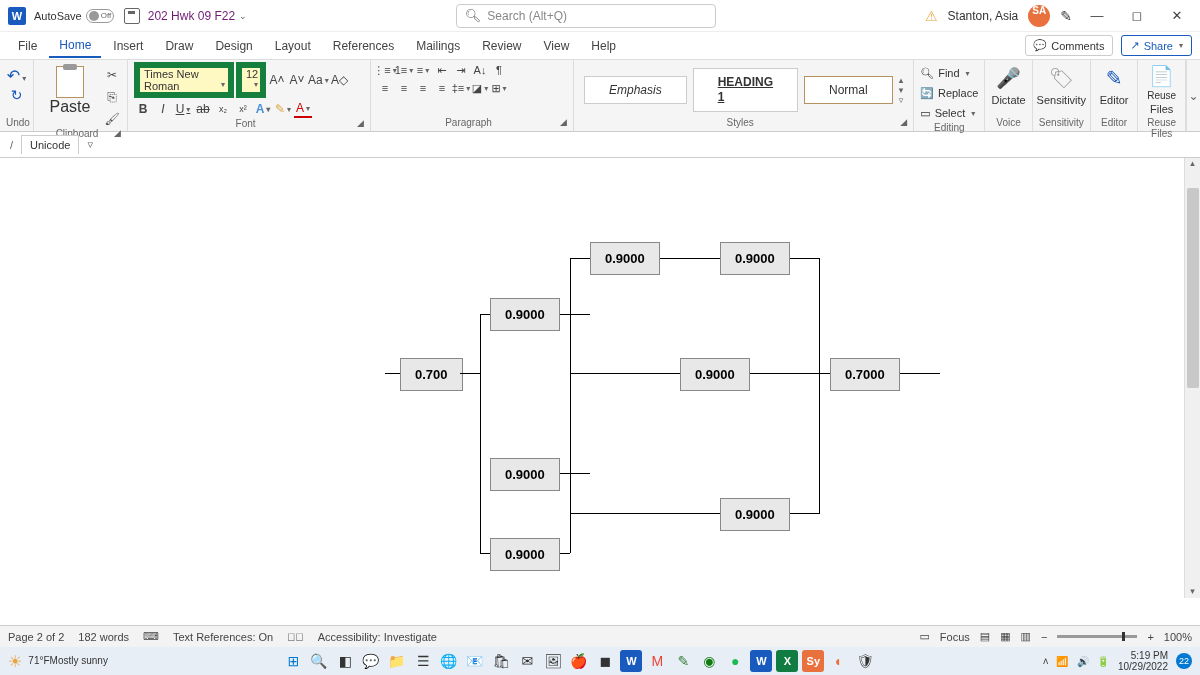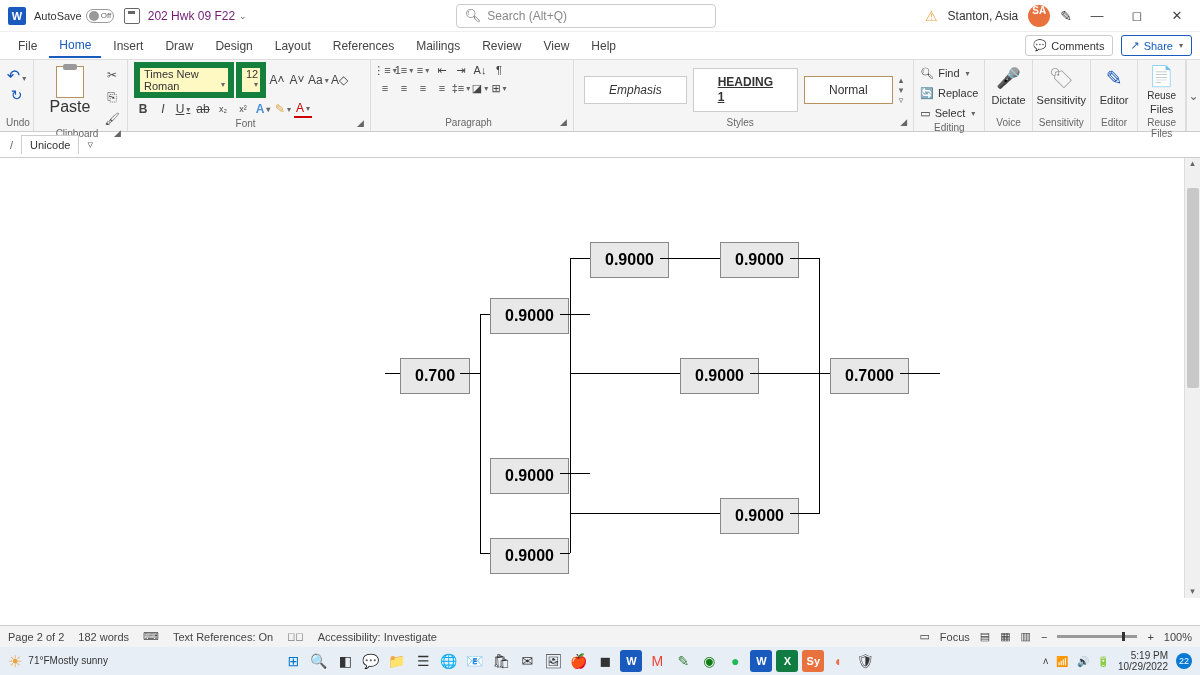--- a/index.html
+++ b/index.html
@@ -49,21 +49,21 @@
 .ed-item{display:flex;align-items:center;gap:4px;height:18px}
 .tall-grp{width:58px;display:flex;flex-direction:column;align-items:center;padding-top:4px;gap:2px}
 .tall-icon{font-size:20px;height:28px;display:flex;align-items:center}
 .launcher{font-size:9px;color:#666;float:right}
 .subtabs{height:26px;border-bottom:1px solid #ccc;display:flex;align-items:center;padding:0 6px;gap:4px}
 .subtab{border:1px solid #ccc;border-bottom:none;padding:3px 8px;font-size:11px;background:#fff}
 .subtab-icon{font-size:11px;color:#666;padding:0 4px}
 .doc-area{position:relative;height:440px;background:#fff;overflow:hidden}
 .doc-text{position:absolute;top:10px;left:380px;width:430px;font-family:"Times New Roman",serif;font-size:13px;line-height:1.35;color:#000}
 .diagram{position:absolute;top:60px;left:380px;width:620px;height:380px}
-.dbox{position:absolute;border:1px solid #888;background:#e8e8e8;padding:8px 14px;font-weight:bold;font-size:16px;color:#000}
+.dbox{position:absolute;border:1px solid #888;background:#e8e8e8;padding:8px 14px;font-weight:bold;font-size:13px;color:#000}
 .dline{position:absolute;background:#000}
 .statusbar{position:absolute;bottom:28px;left:0;right:0;height:22px;background:#f3f3f3;border-top:1px solid #ccc;display:flex;align-items:center;padding:0 8px;font-size:11px;color:#444;gap:14px}
 .status-right{margin-left:auto;display:flex;align-items:center;gap:10px}
 .zoom-slider{width:80px;height:3px;background:#999;position:relative}
 .zoom-thumb{position:absolute;right:12px;top:-3px;width:3px;height:9px;background:#333}
 .taskbar{position:absolute;bottom:0;left:0;right:0;height:28px;background:#e8eef5;display:flex;align-items:center;padding:0 8px;gap:6px}
 .weather{display:flex;flex-direction:row;font-size:10px;line-height:1;margin-right:8px}
 .tb-icon{width:22px;height:22px;display:flex;align-items:center;justify-content:center;font-size:14px;border-radius:3px}
 .tb-right{margin-left:auto;display:flex;align-items:center;gap:8px;font-size:10px}
 .clock{text-align:right;line-height:1.1}

